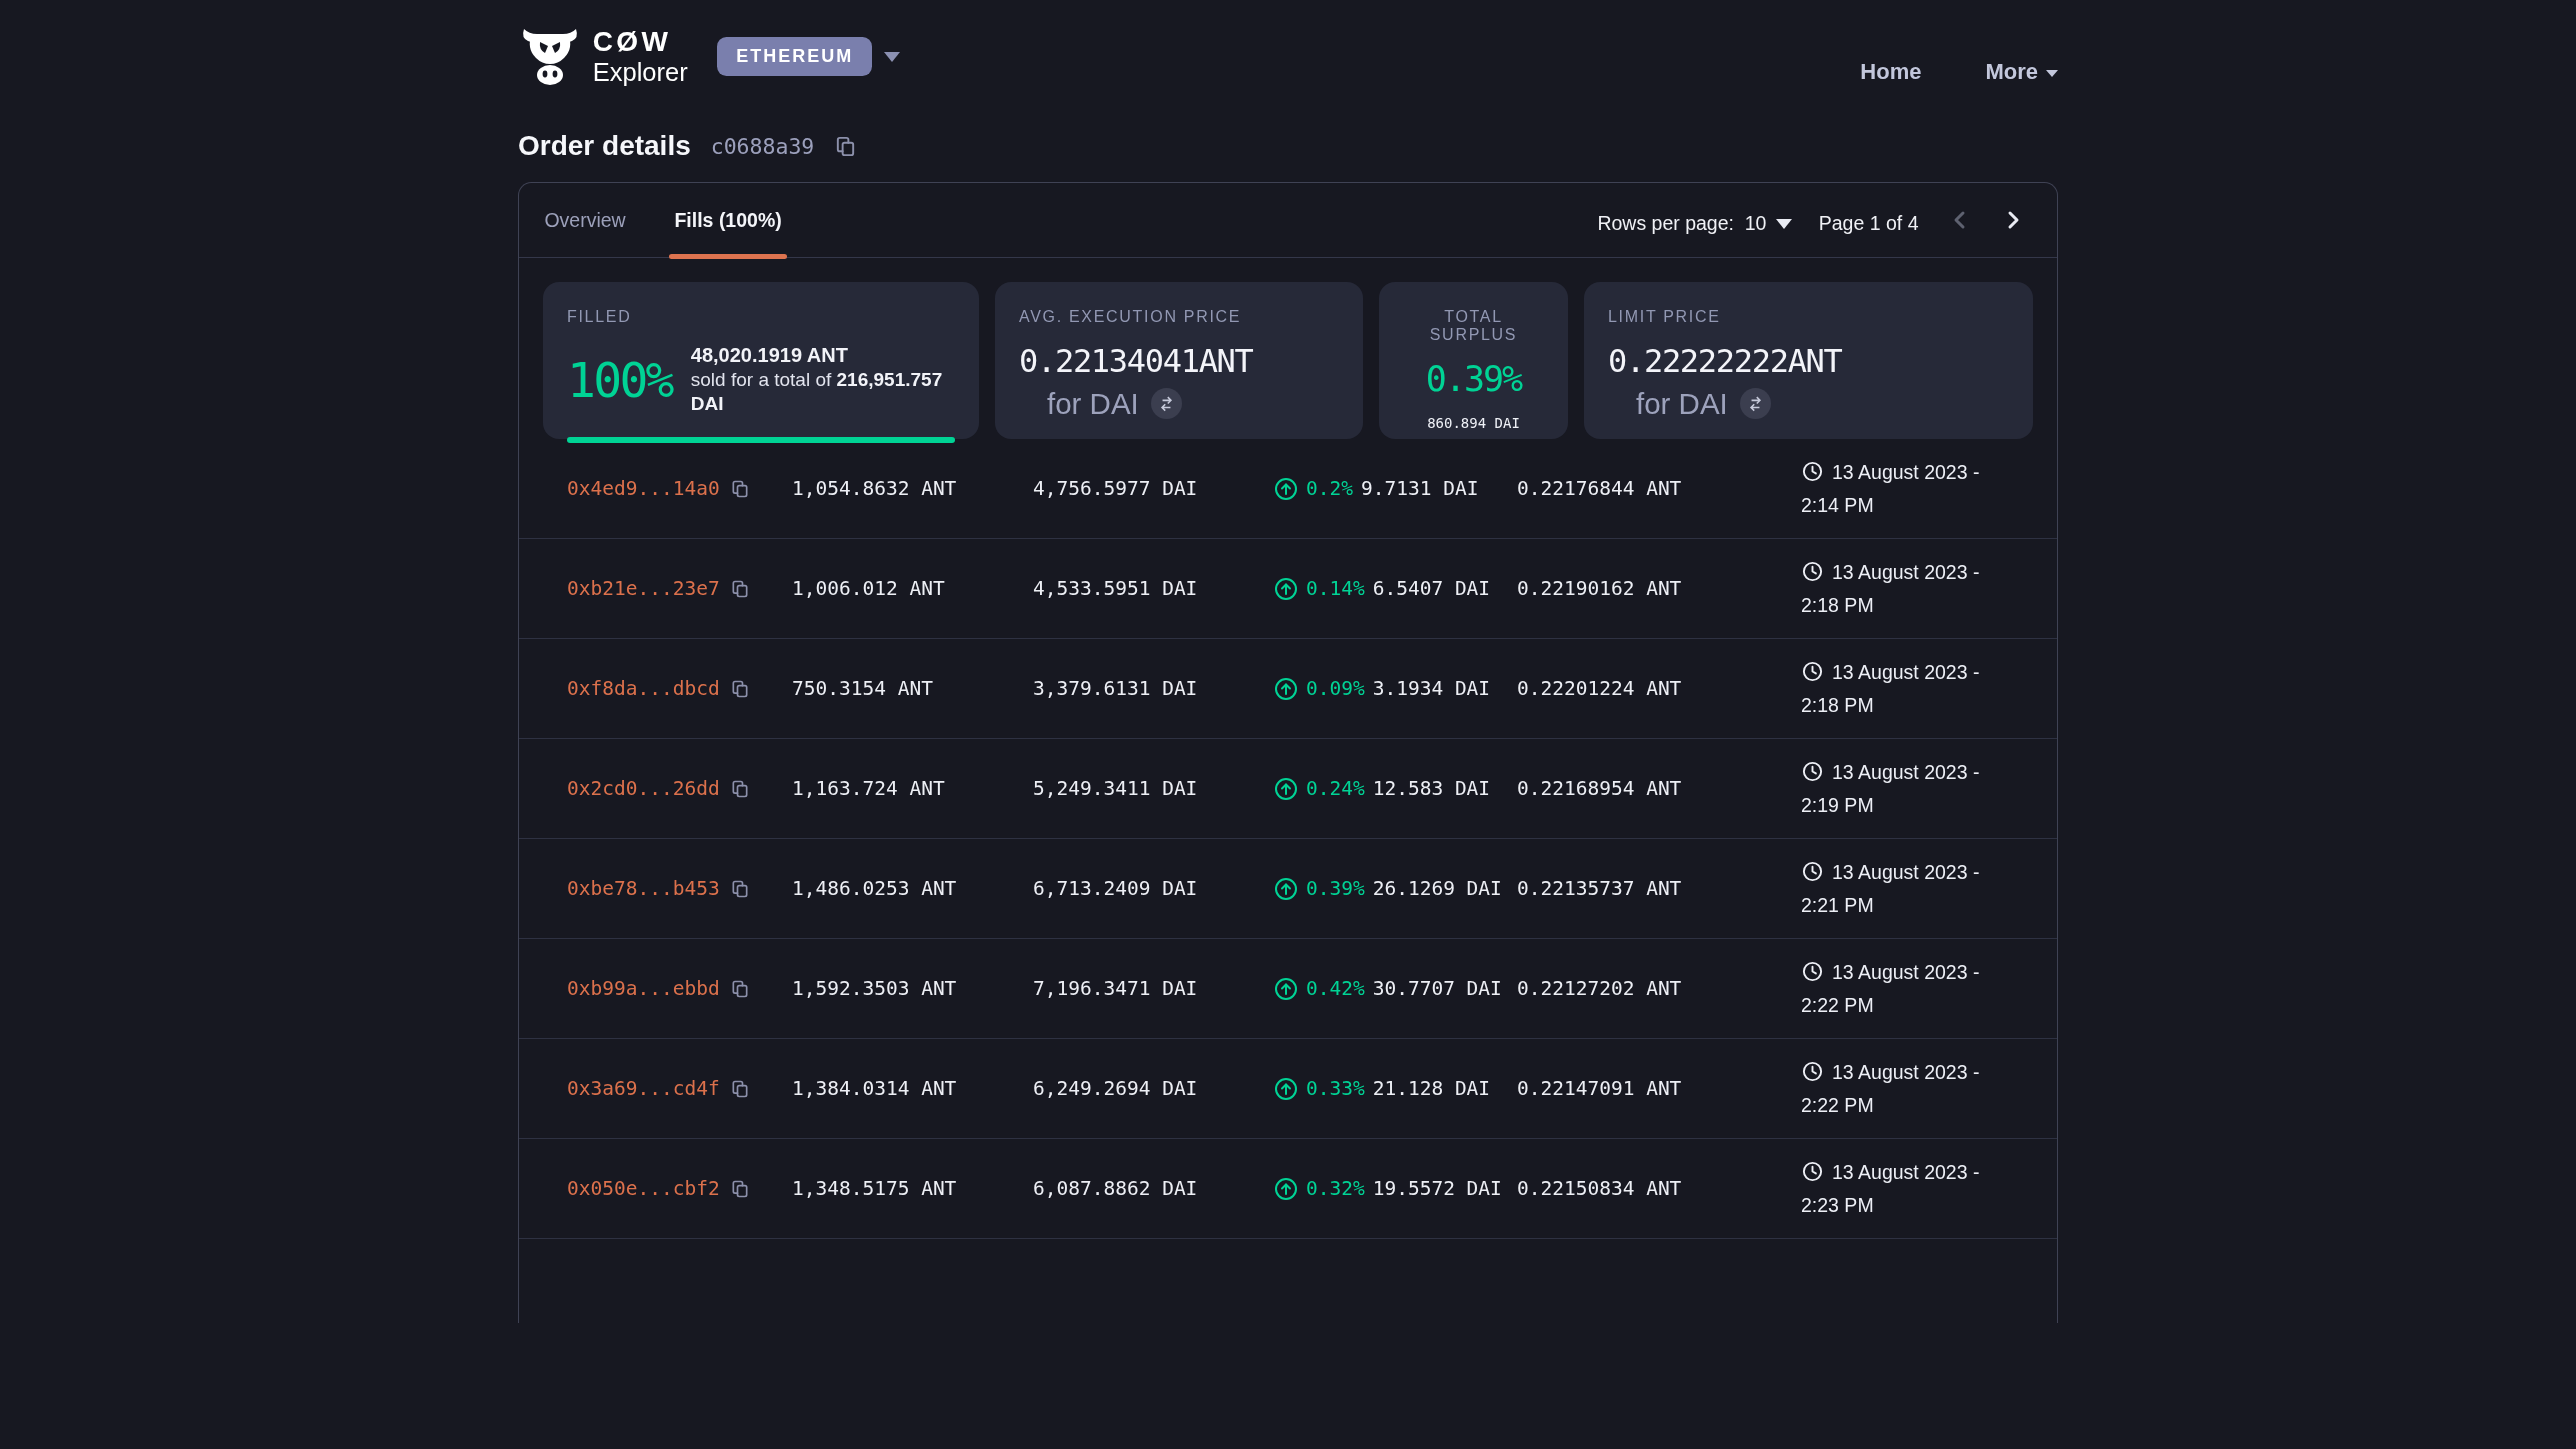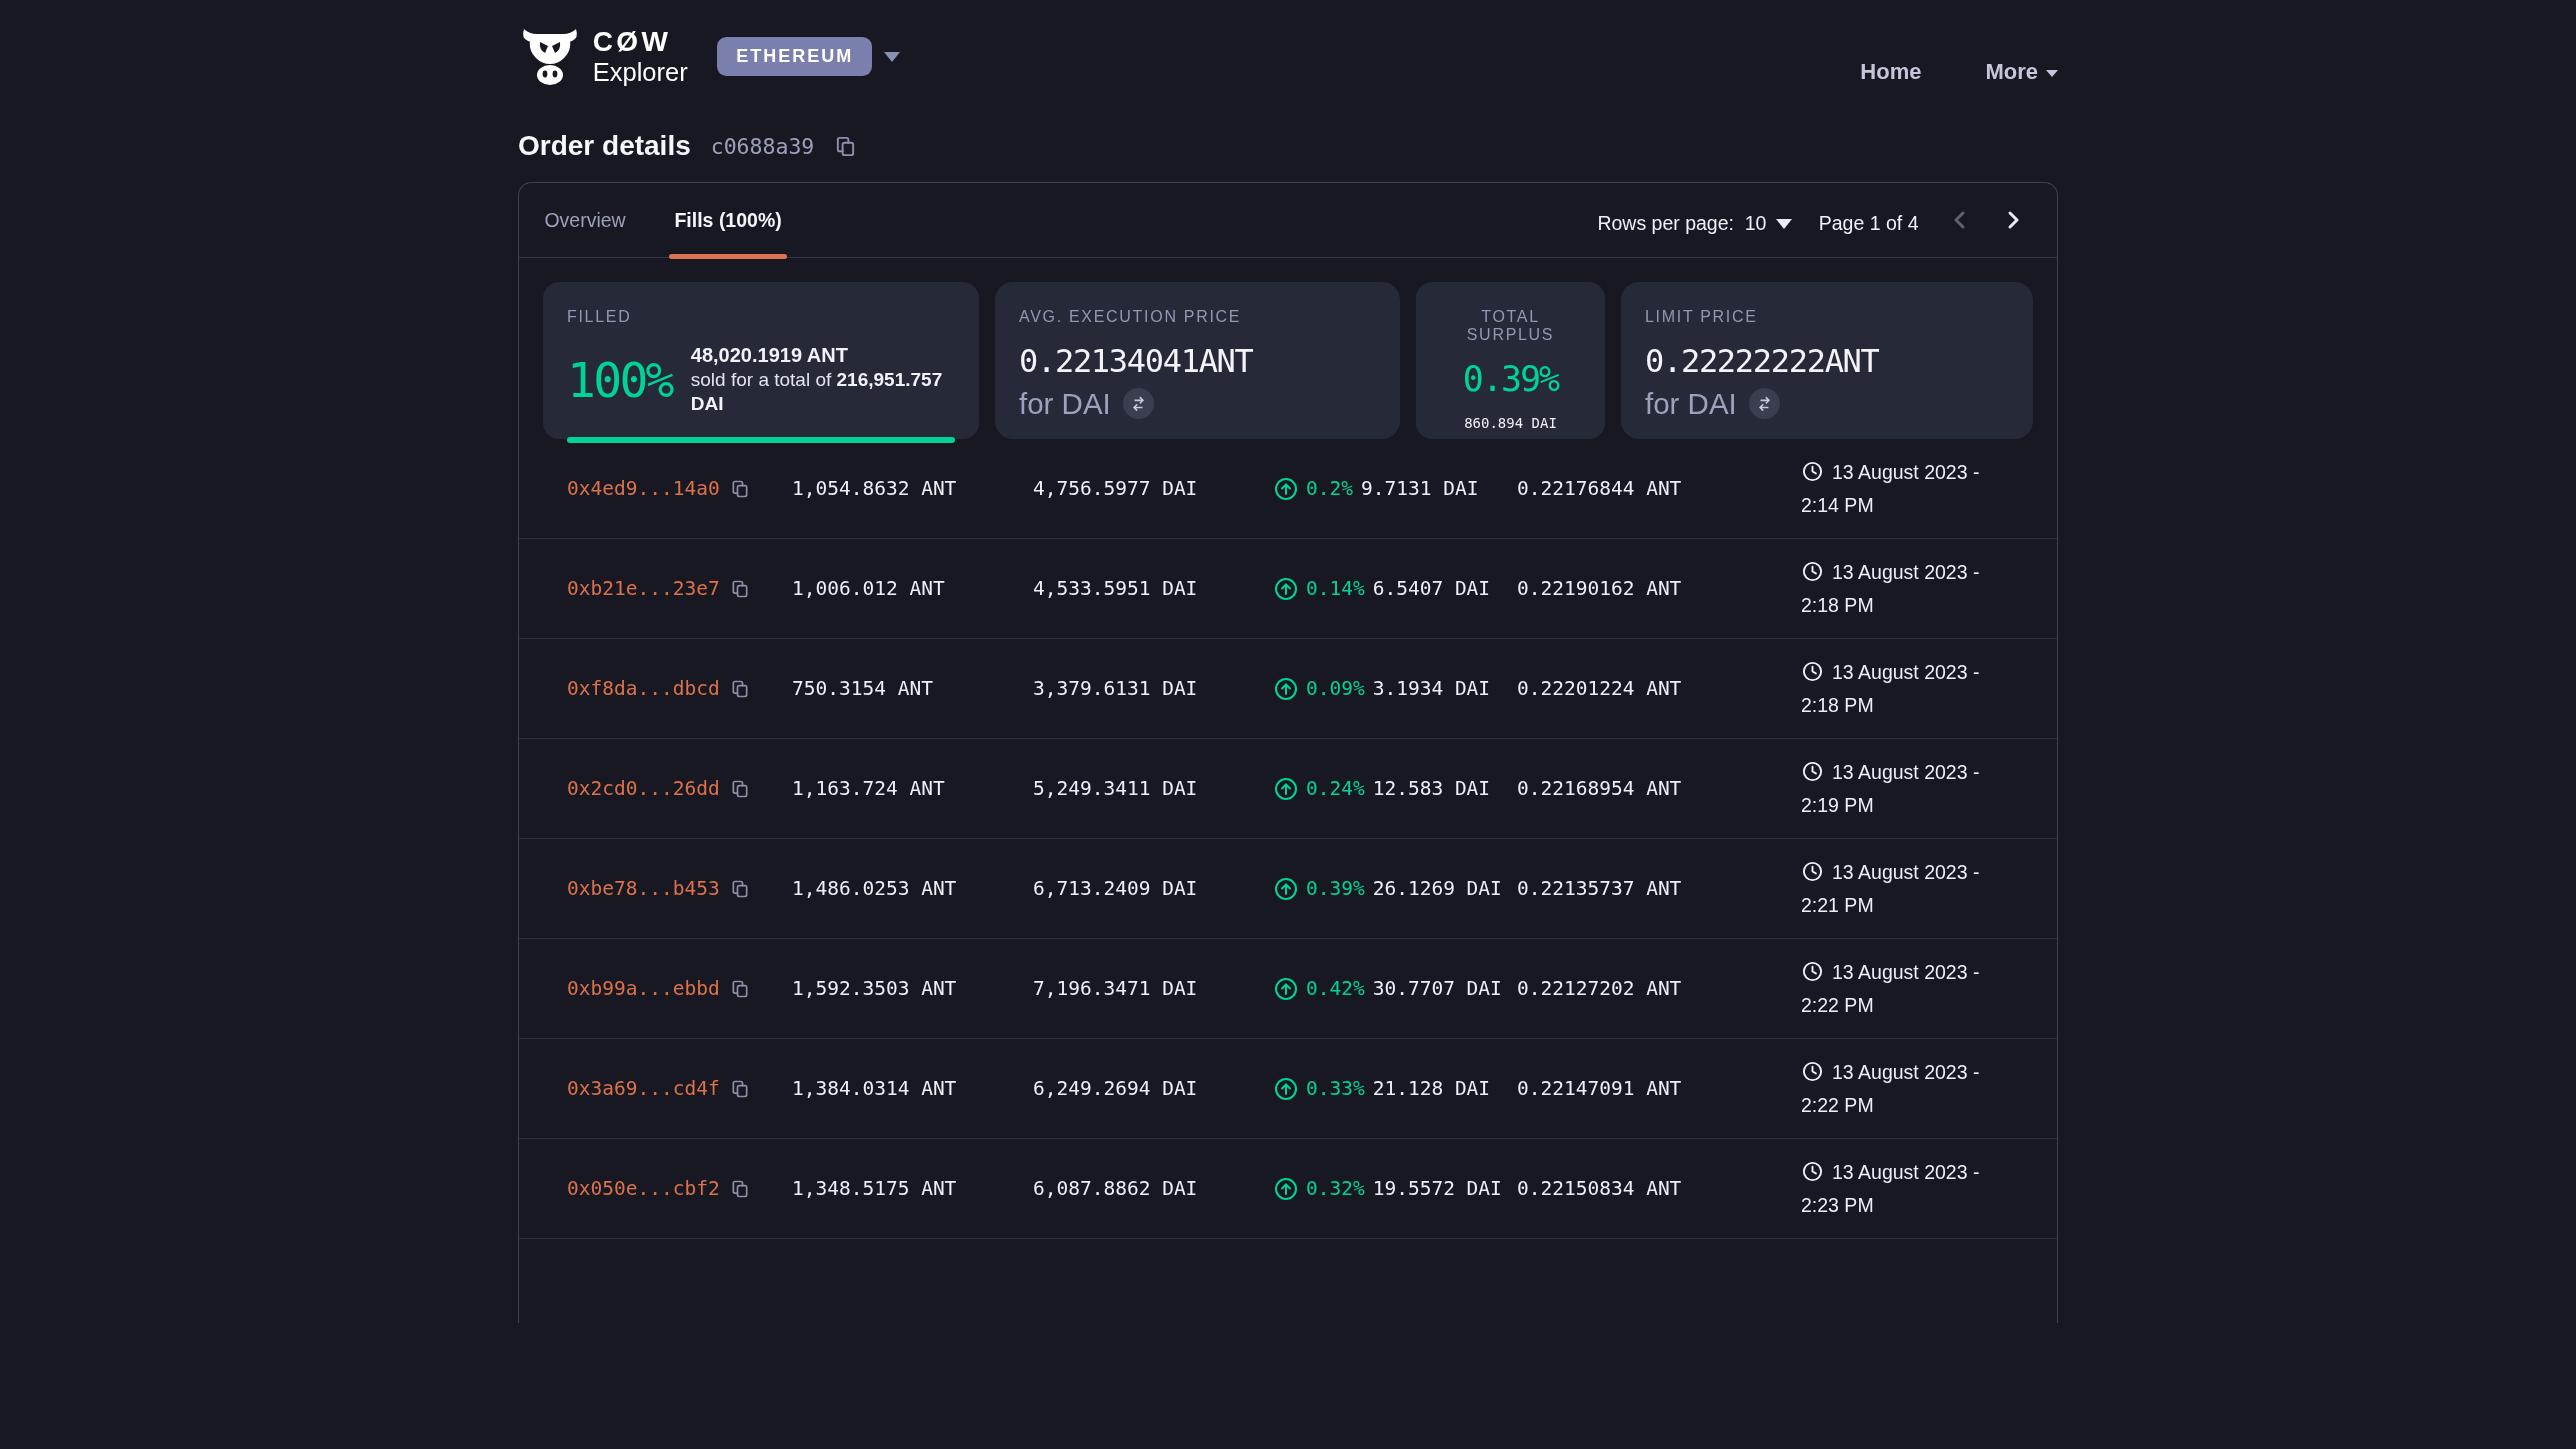--- a/index.html
+++ b/index.html
@@ -58,24 +58,24 @@
   .card{background:#262938;border-radius:16px;height:157px;box-sizing:border-box;padding:25.5px 24px;}
   .card-label{font-size:16px;letter-spacing:1.7px;color:#9298B3;}
   .card.filled{width:436px;}
   .filled-row{display:flex;align-items:center;margin-top:17.4px;}
   .filled-pct{font-size:48px;letter-spacing:-2.7px;color:#00D395;}
   .filled-info{margin-left:19px;line-height:1.25;}
   .filled-line1{font-size:20px;font-weight:700;color:#F2F3F8;}
   .filled-line2{font-size:19px;color:#E2E4EE;}
   .filled-line2 b{color:#F2F3F8;}
   .progress{margin-top:21.5px;height:6px;border-radius:3.4px;background:#00D395;width:100%;}
-  .card.price{width:405px;border-radius:18px;}
+  .card.price{width:368px;}
   .card.price2{flex:1;}
   .big-val{margin-top:16px;font-size:32px;letter-spacing:-1.3px;color:#F3F4F9;}
-  .for-line{margin-top:6.7px;display:flex;align-items:center;gap:12px;font-size:29.5px;color:#9DA2BC;}
+  .for-line{margin-top:6.7px;display:flex;align-items:center;gap:12px;font-size:29.5px;color:#9DA2BC;margin-left:28px;}
   .swap-ic{width:31px;height:31px;border-radius:50%;background:#3B3E4F;display:inline-flex;align-items:center;justify-content:center;cursor:pointer;}
   .swap-ic svg{width:19px;height:19px;stroke:#C6C9DA;fill:#C6C9DA;stroke-width:0;}
   .card.surplus-card{width:189px;text-align:center;}
   .surplus-pct{font-size:35px;letter-spacing:-2px;color:#00D395;margin-top:14.8px;}
   .surplus-amt{font-size:14px;color:#EFF1F7;margin-top:16px;}
 
   
   .thead,.trow{display:grid;grid-template-columns:225px 241px 241px 243px 284px 1fr;
                align-items:center;padding:0 21.5px 0 48px;}
   .thead{height:51px;margin-top:17.4px;font-size:19.5px;font-weight:700;color:#F3F4F9;}

